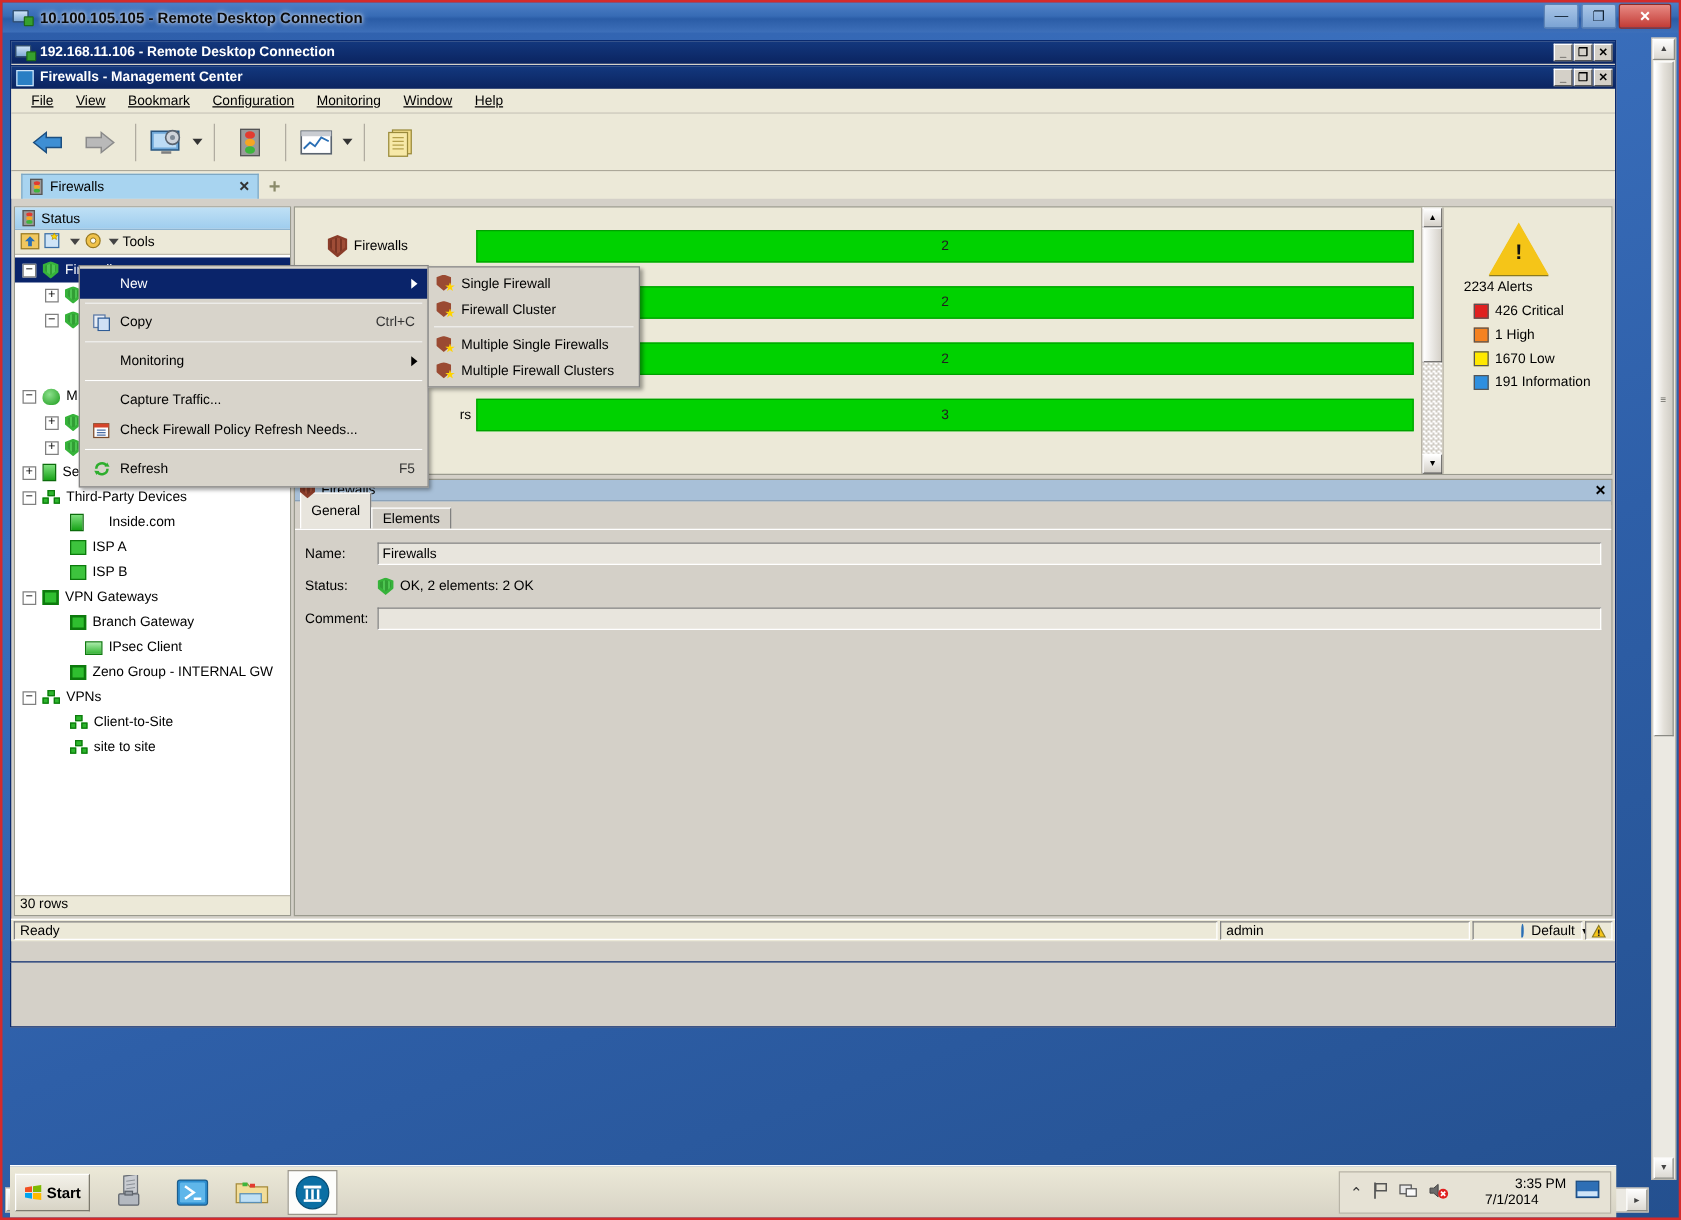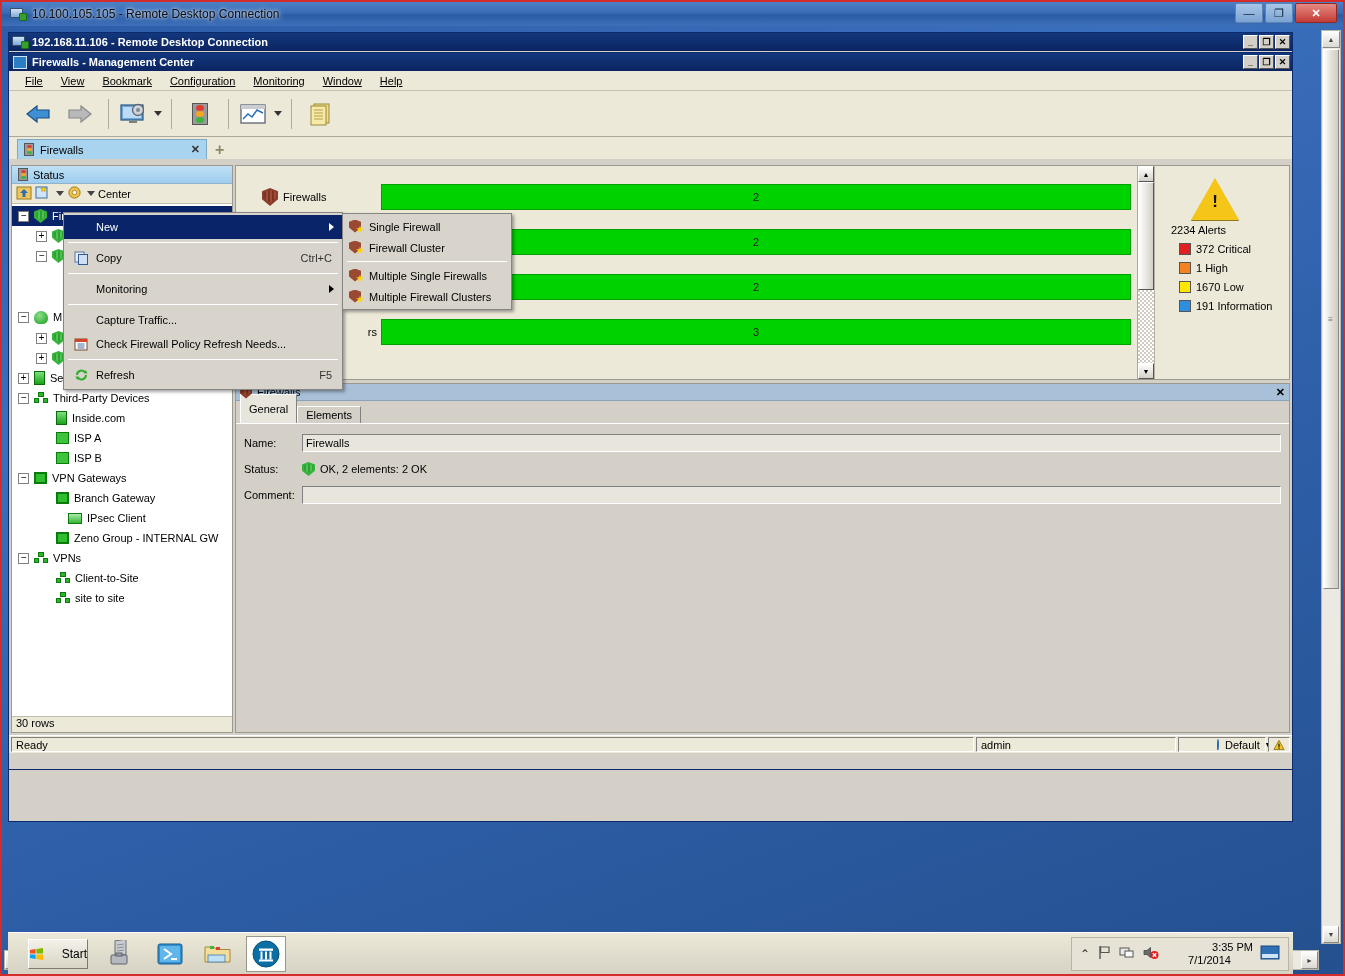--- a/index.html
+++ b/index.html
@@ -23,20 +23,21 @@
 
   
   #outer-titlebar {
     position: absolute; left: 2px; top: 2px; width: 1341px; height: 24px;
     background: linear-gradient(180deg,#4e80c6 0%, #376bb5 45%, #2a5ca6 55%, #3e70ba 100%);
     display: flex; align-items: center;
   }
   #outer-titlebar .ttl {
     color: #0b0b0b; font-size: 12px; margin-left: 6px; white-space: nowrap;
     text-shadow: 0 0 3px rgba(255,255,255,.85), 0 0 6px rgba(255,255,255,.7);
+    font-weight: bold;
   }
   .rdp-ico {
     width: 16px; height: 14px; margin-left: 8px; position: relative; flex: none;
   }
   .rdp-ico .mon { position:absolute; left:0; top:1px; width:13px; height:10px;
     background: linear-gradient(180deg,#cfe4f7,#7fa9d6); border:1px solid #34506e; border-radius:1px;}
   .rdp-ico .arr { position:absolute; right:-1px; bottom:0px; width:8px; height:8px; background:#36a02e;
     border:1px solid #1d6b18; border-radius:1px;}
   .win-btns { position:absolute; right:6px; top:1px; display:flex; gap:2px; }
   .win-btns .b {
@@ -166,24 +167,24 @@
 
   
   #mgmt-status { position:absolute; left:0; bottom:16px; right:0; height:18px; background:#ece9d8;
     border-top:1px solid #fff; display:flex; align-items:center; gap:2px; padding:0 2px; }
   .sb-cell { height:15px; background:#ece9d8; border:1px solid #808080;
     border-right-color:#fff; border-bottom-color:#fff; display:flex; align-items:center; padding:0 4px; font-size:11px; }
 
   
   #taskbar { position:absolute; left:8px; bottom:2px; width:1285px; height:42px;
     background: linear-gradient(180deg,#ece9d8,#d6d2c4); border-top:1px solid #fff; display:flex; align-items:center; padding:0 4px; }
-  .startbtn { width:60px; height:30px; margin-left:16px;
+  .startbtn { width:60px; height:30px; margin-left:0;
     background:linear-gradient(180deg,#f3f1e9,#d8d4c6); border:1px solid #fff;
     border-right-color:#7d7a6e; border-bottom-color:#7d7a6e;
-    display:flex; align-items:center; justify-content:space-between; gap:3px; font-size:12px; font-weight:normal; }
+    display:flex; align-items:center; justify-content:center; gap:3px; font-size:12px; font-weight:bold; }
   .tskico { width:40px; height:36px; display:flex; align-items:center; justify-content:center; }
   .tskico.active { background:#fdfdfb; border:1px solid #9a968a; }
   #tray { margin-left:auto; height:34px; display:flex; align-items:center; gap:7px;
     border:1px solid #b8b4a6; padding:0 8px; background:#e6e2d5; }
   .clock { font-size:11px; text-align:center; line-height:13px; }
 
   
   #ctxmenu {
     position:absolute; left:63px; top:212px; width:280px;
     background:#d8d4cb; border:1px solid #858585; z-index:60;
@@ -423,21 +424,21 @@
             </svg>
           </span>
           <span class="caret" style="border-top-color:#444;"></span>
           <span>
             <svg width="15" height="15" viewBox="0 0 15 15">
               <circle cx="7.5" cy="7.5" r="5.6" fill="#f0c24a" stroke="#9a7a20" stroke-width="1"></circle>
               <circle cx="7.5" cy="7.5" r="2.2" fill="#fdfbf3" stroke="#9a7a20" stroke-width=".8"></circle>
             </svg>
           </span>
           <span class="caret" style="border-top-color:#444;"></span>
-          <span>Center</span>
+          <span>Tools</span>
         </div>
 
         <div class="tree">
           <div class="trow sel" style="padding-left:6px;gap:5px;">
             <span class="exp">−</span>
             <span class="shield"></span>
             <span>Firewalls</span>
           </div>
           <div class="trow" style="padding-left:24px;gap:5px;">
             <span class="exp">+</span>
@@ -470,21 +471,21 @@
           </div>
           <div class="trow" style="padding-left:6px;gap:5px;">
             <span class="exp">−</span>
             <span class="vpn-ic">
               <i style="left:4px;top:0;width:6px;height:5px;"></i>
               <i style="left:0;top:6px;width:5px;height:5px;"></i>
               <i style="left:9px;top:6px;width:5px;height:5px;"></i>
             </span>
             <span>Third-Party Devices</span>
           </div>
-          <div class="trow" style="padding-left:44px;gap:5px;">
+          <div class="trow" style="padding-left:44px;gap:20px;">
             <span class="server-ic"></span>
             <span>Inside.com</span>
           </div>
           <div class="trow" style="padding-left:44px;gap:5px;">
             <span style="width:13px;height:12px;background:#3dc43d;border:1px solid #0d7a0d;flex:none;"></span>
             <span>ISP A</span>
           </div>
           <div class="trow" style="padding-left:44px;gap:5px;">
             <span style="width:13px;height:12px;background:#3dc43d;border:1px solid #0d7a0d;flex:none;"></span>
             <span>ISP B</span>
@@ -585,21 +586,21 @@
             <div class="ar">▼</div>
           </div>
 
           <div id="alerts">
             <div class="warn-tri" style="margin-left:22px;">
               <span>!</span>
             </div>
             <div class="alert-count" style="margin-left:2px;">2234 Alerts</div>
             <div class="alrow" style="margin-left:10px;">
               <span class="swatch" style="background:#e02020;"></span>
-              <span>372 Critical</span>
+              <span>426 Critical</span>
             </div>
             <div class="alrow" style="margin-left:10px;">
               <span class="swatch" style="background:#f58220;"></span>
               <span>1 High</span>
             </div>
             <div class="alrow" style="margin-left:10px;">
               <span class="swatch" style="background:#ffe800;"></span>
               <span>1670 Low</span>
             </div>
             <div class="alrow" style="margin-left:10px;">

